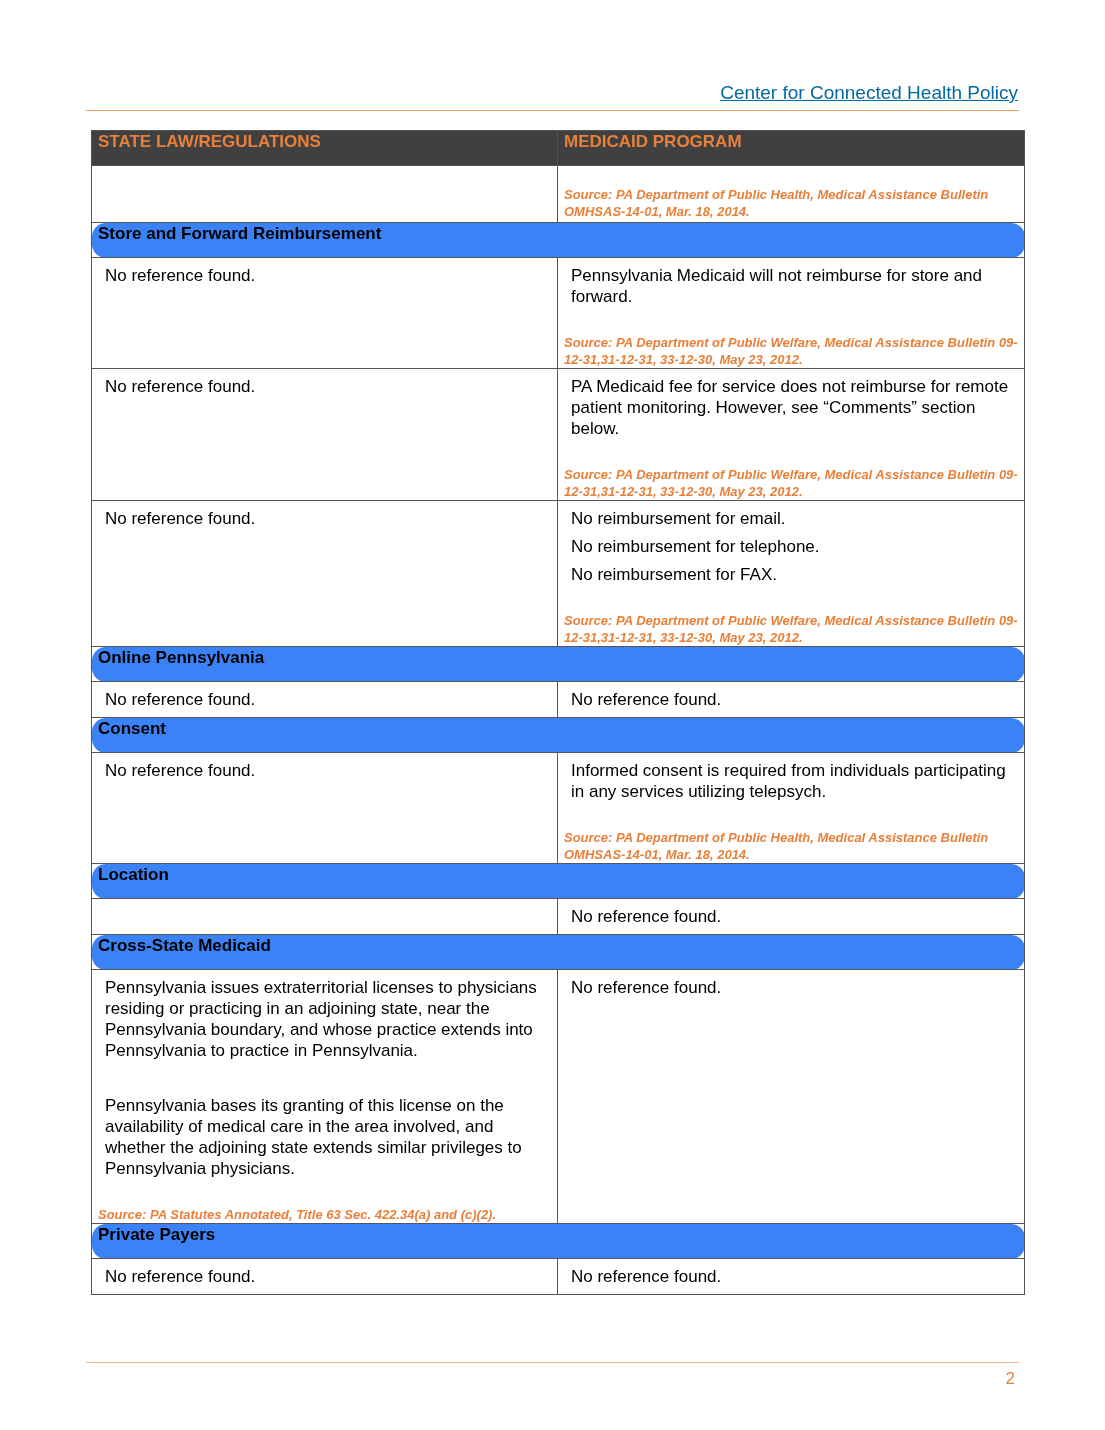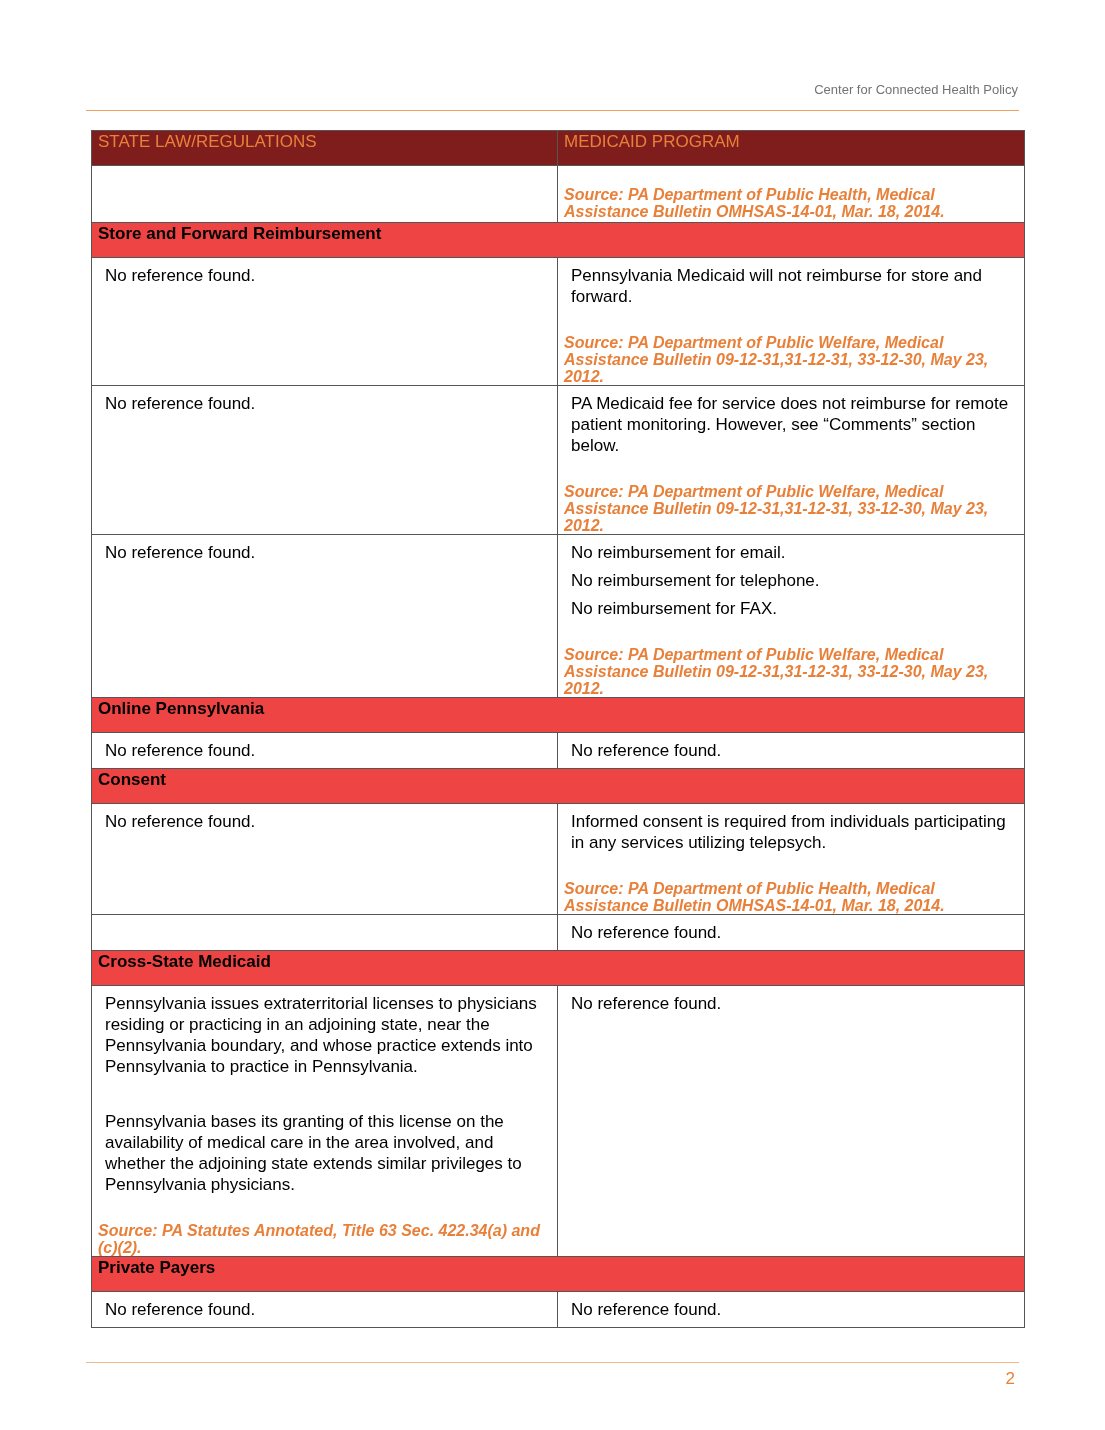--- a/index.html
+++ b/index.html
@@ -1,29 +1,29 @@
 <!DOCTYPE html>
 <html><head>
   <meta charset="utf-8">
   <style>
     html, body { margin: 0; padding: 0; background: #ffffff; }
     body { width: 1105px; height: 1430px; position: relative; font-family: "Liberation Sans", sans-serif; color: #000; }
-    .header-title { position: absolute; right: 87px; top: 82px; font-size: 13px; color: #737373; }
+    .header-title { position: absolute; right: 87px; top: 82px; font-size: 19px; color: #0369a1; text-decoration: underline; }
     .header-rule { position: absolute; left: 86px; top: 110px; width: 933px; height: 1px; background: #f0a060; }
     .footer-rule { position: absolute; left: 86px; top: 1362px; width: 933px; height: 1px; background: #f5b889; }
     .page-number { position: absolute; right: 90px; top: 1369px; font-size: 17px; color: #e8803a; }
     table.policy { position: absolute; left: 91px; top: 130px; width: 933px; border-collapse: collapse; table-layout: fixed; }
     table.policy td, table.policy th { border: 1px solid #555; padding: 0 6px; vertical-align: top; font-size: 17px; line-height: 21px; text-align: left; }
     col.c1 { width: 466px; } col.c2 { width: 467px; }
-    th.colhead { background: #7f1d1d; color: #e8803a; font-weight: normal; height: 34px; vertical-align: middle; font-size: 17px; }
-    td.section { background: #ef4444; font-weight: bold; height: 34px; vertical-align: middle; }
+    th.colhead { background: #404040; color: #e8803a; font-weight: bold; height: 34px; vertical-align: middle; font-size: 17px; }
+    td.section { background: #3b82f6; font-weight: bold; height: 34px; vertical-align: middle; border-radius: 14px; }
     td.cell { padding-top: 6px; padding-bottom: 6px; }
     .p { margin: 7px; }
     .gap { height: 20px; }
-    .source { color: #e8803a; font-style: italic; font-weight: bold; font-size: 16px; line-height: 17px; margin: 0; }
+    .source { color: #e8803a; font-style: italic; font-weight: bold; font-size: 13px; line-height: 17px; margin: 0; }
     .spacer-top { height: 20px; }
   </style>
 </head>
 <body>
 
 <div class="header-title">Center for Connected Health Policy</div>
 <div class="header-rule"></div>
 
 <table class="policy">
   <colgroup>
@@ -101,20 +101,23 @@
           <p class="p">No reference found.</p>
         </td>
     <td class="cell">
       <p class="p">Informed consent is required from individuals participating in any services utilizing telepsych.</p>
       <div class="gap"></div>
       <p class="source">Source:  PA Department of Public Health, Medical Assistance Bulletin OMHSAS-14-01, Mar. 18, 2014.</p>
     </td>
   </tr>
 
   <tr>
+    <td class="section" colspan="2">Location</td>
+  </tr>
+  <tr>
     <td class="cell">
           <p class="p"></p>
         </td>
     <td class="cell">
           <p class="p">No reference found.</p>
         </td>
   </tr>
 
   <tr>
     <td class="section" colspan="2">Cross-State Medicaid</td>

